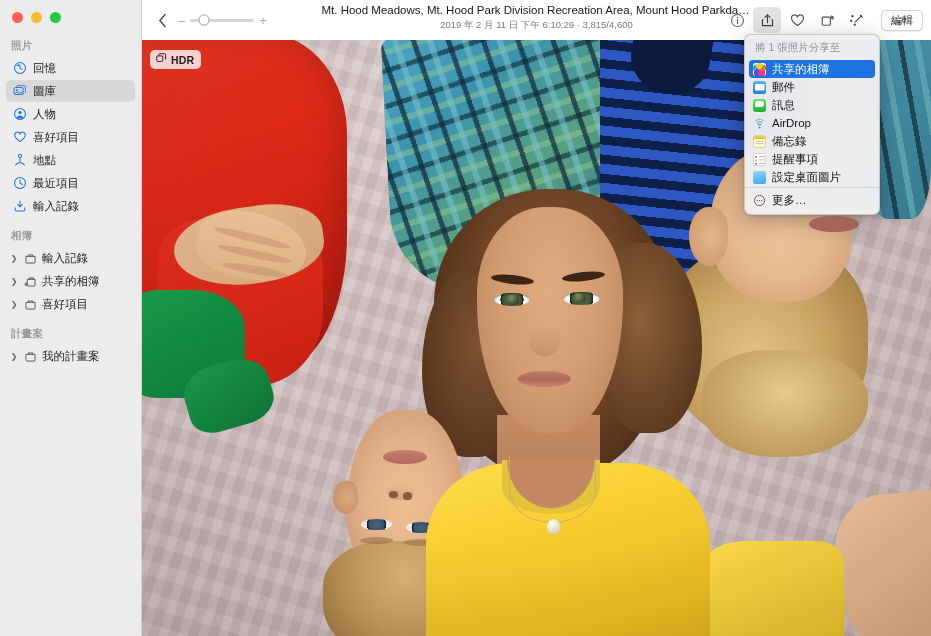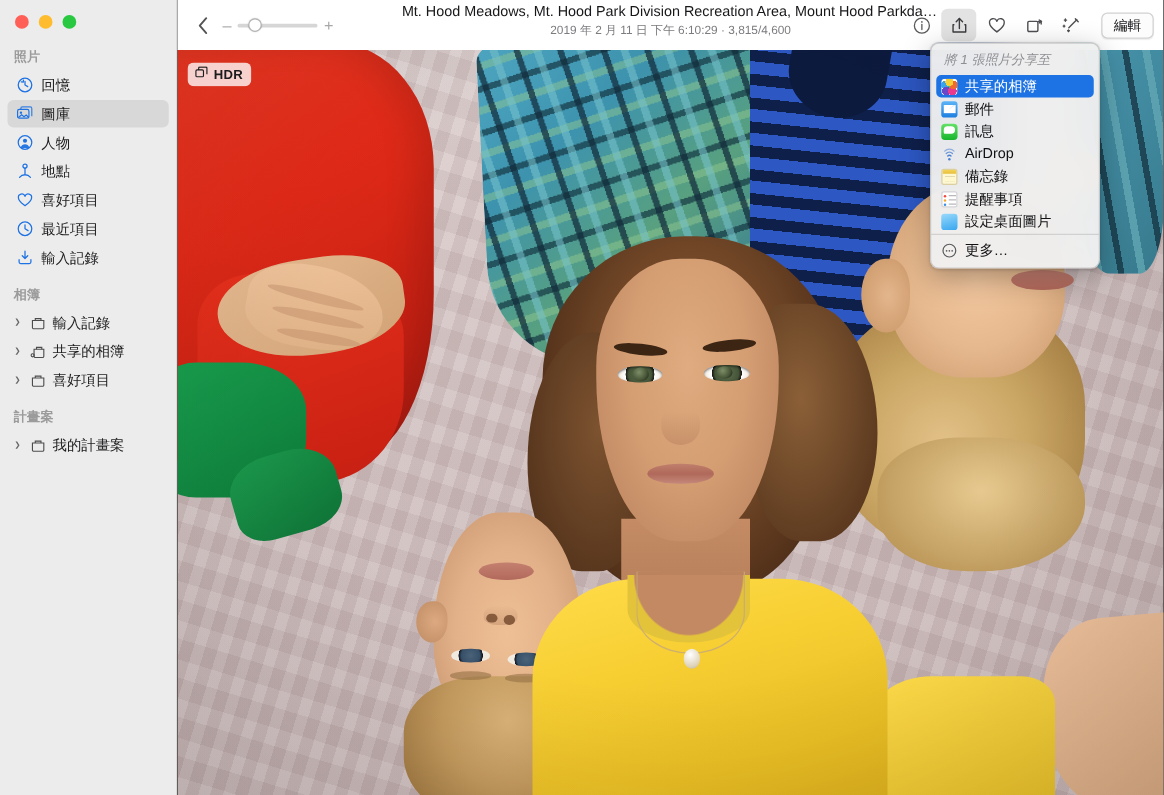--- a/index.html
+++ b/index.html
@@ -18,21 +18,20 @@
   }
 
   
   .sidebar {
     width: 142px; height: 636px;
     background: #ececec;
     flex: 0 0 142px;
     position: relative;
     border-right: 1px solid #d3d3d3;
     padding-top: 0;
-    font-family: Liberation Mono, monospace;
   }
   .traffic {
     height: 34px;
     display: flex;
     align-items: center;
     padding-left: 12px;
     gap: 8px;
   }
   .light { width: 11px; height: 11px; border-radius: 50%; }
   .light.red { background: #ff5f57; }
@@ -560,21 +559,20 @@
     box-shadow: 0 7px 24px rgba(0,0,0,.30), 0 1px 3px rgba(0,0,0,.16);
     padding: 4px 0 5px;
     z-index: 50;
     backdrop-filter: blur(14px);
   }
   .sm-header {
     font-size: 10.5px;
     color: #8e8e93;
     padding: 2px 10px 5px;
     white-space: nowrap;
-    font-style: italic;
   }
   .sm-divider {
     height: 1px;
     background: rgba(0,0,0,.12);
     margin: 1px 0 3px;
   }
   .sm-item {
     display: flex;
     align-items: center;
     height: 18px;
@@ -727,35 +725,35 @@
           <circle cx="8" cy="6.4" r="1.9" fill="#1d72e4" stroke="none"></circle>
           <path d="M3.9 13c.7-2.3 2.3-3.3 4.1-3.3s3.4 1 4.1 3.3" fill="#1d72e4" stroke="none" opacity=".95"></path>
         </svg>
       </span>
       <span class="sb-label">人物</span>
     </div>
 
     <div class="sb-item">
       <span class="sb-ico">
         <svg width="14" height="14" viewBox="0 0 16 16" fill="none" stroke="#1d72e4" stroke-width="1.15">
+          <path d="M8 13.2C5.5 11.2 2 9 2 6.1A3.1 3.1 0 0 1 8 4.6a3.1 3.1 0 0 1 6 1.5c0 2.9-3.5 5.1-6 7.1z" stroke-linejoin="round"></path>
+        </svg>
+      </span>
+      <span class="sb-label">喜好項目</span>
+    </div>
+
+    <div class="sb-item">
+      <span class="sb-ico">
+        <svg width="14" height="14" viewBox="0 0 16 16" fill="none" stroke="#1d72e4" stroke-width="1.15">
           <circle cx="8" cy="3.3" r="1.9"></circle>
           <path d="M8 5.3v5.2" stroke-linecap="round"></path>
           <path d="M3 13.6c1.2-1.5 3-2.4 5-2.4s3.8.9 5 2.4" stroke-linecap="round"></path>
         </svg>
       </span>
       <span class="sb-label">地點</span>
-    </div>
-
-    <div class="sb-item">
-      <span class="sb-ico">
-        <svg width="14" height="14" viewBox="0 0 16 16" fill="none" stroke="#1d72e4" stroke-width="1.15">
-          <path d="M8 13.2C5.5 11.2 2 9 2 6.1A3.1 3.1 0 0 1 8 4.6a3.1 3.1 0 0 1 6 1.5c0 2.9-3.5 5.1-6 7.1z" stroke-linejoin="round"></path>
-        </svg>
-      </span>
-      <span class="sb-label">喜好項目</span>
     </div>
 
     <div class="sb-item">
       <span class="sb-ico">
         <svg width="14" height="14" viewBox="0 0 16 16" fill="none" stroke="#1d72e4" stroke-width="1.15">
           <circle cx="8" cy="8" r="6.2"></circle>
           <path d="M8 4.4V8l2.8 1.7" stroke-linecap="round"></path>
         </svg>
       </span>
       <span class="sb-label">最近項目</span>

